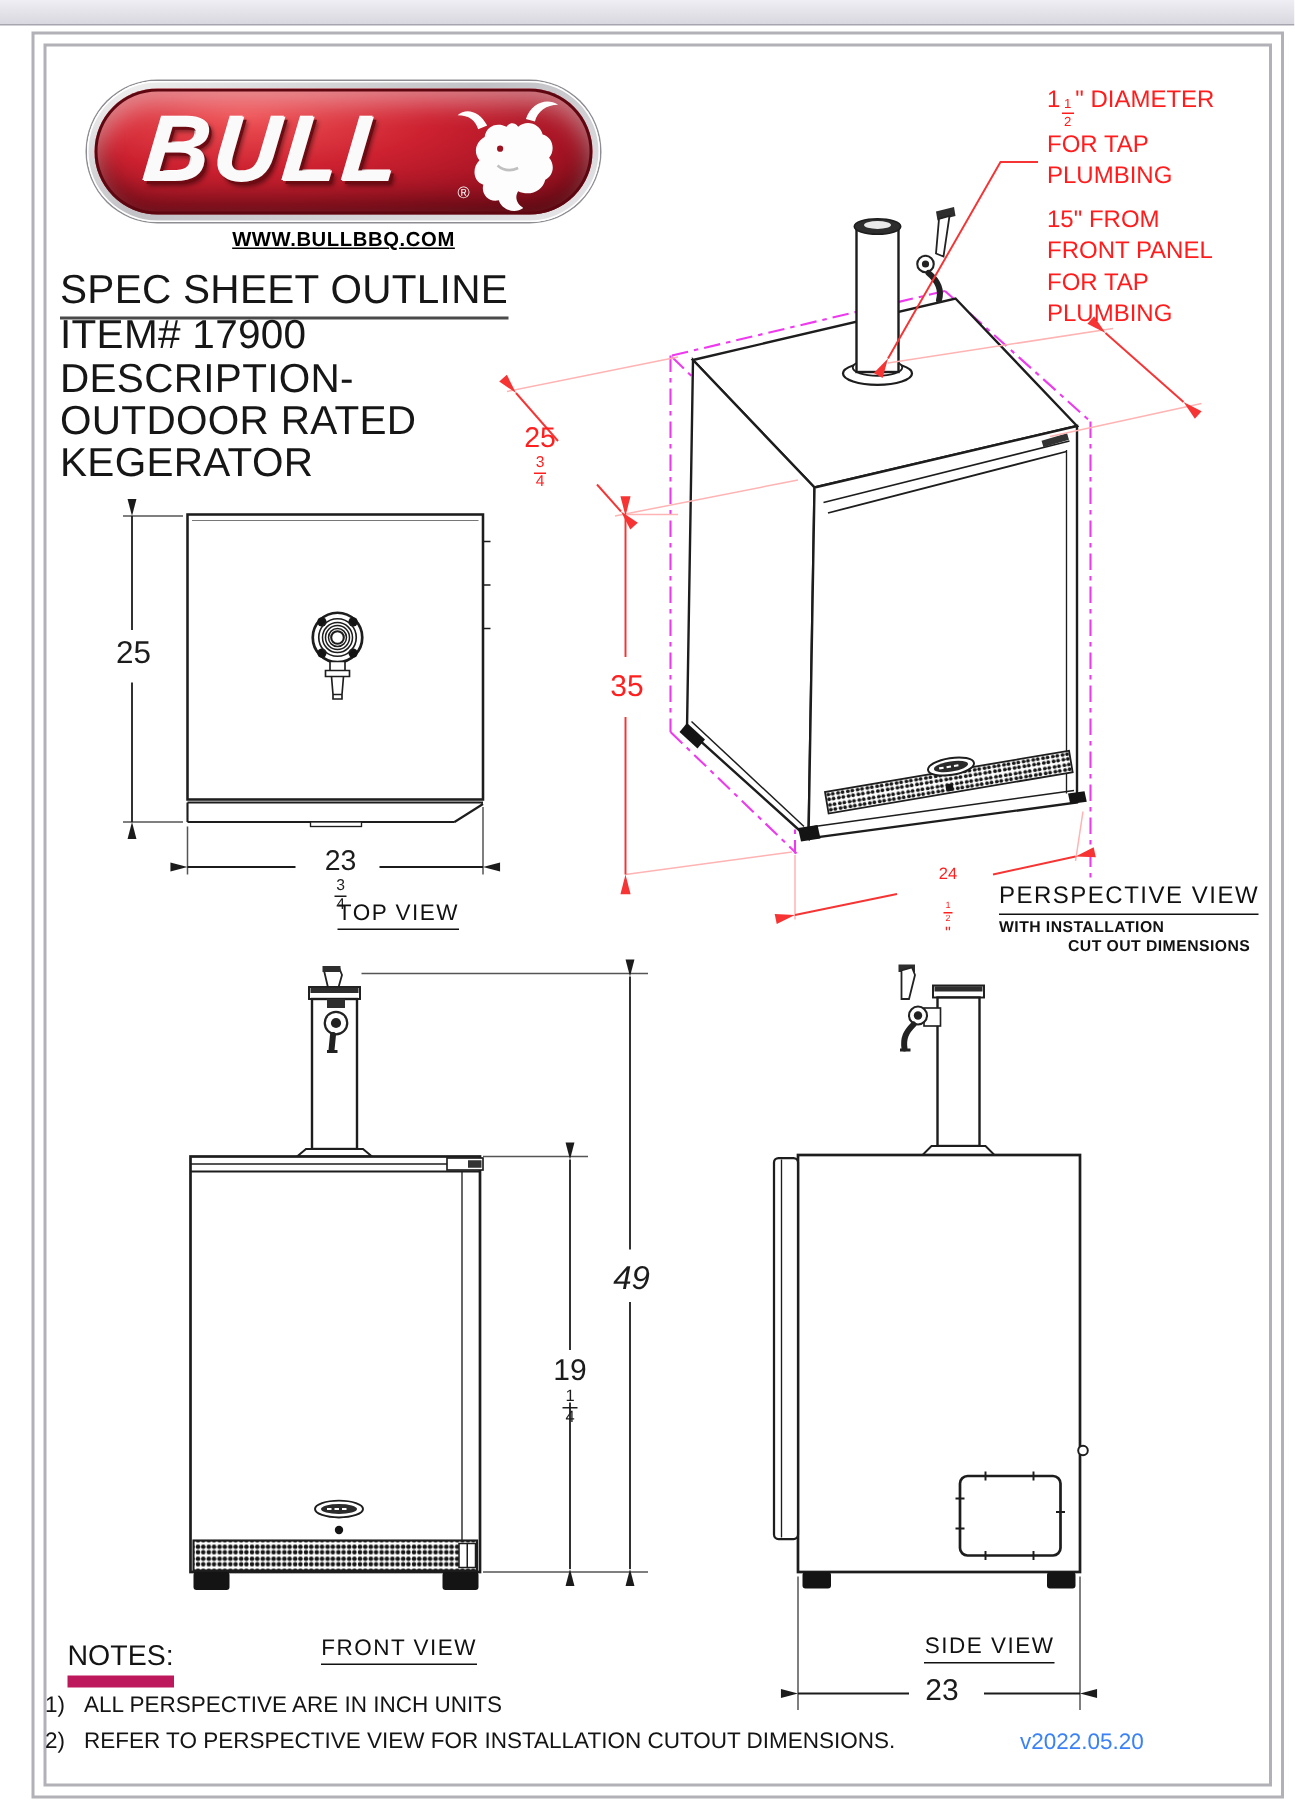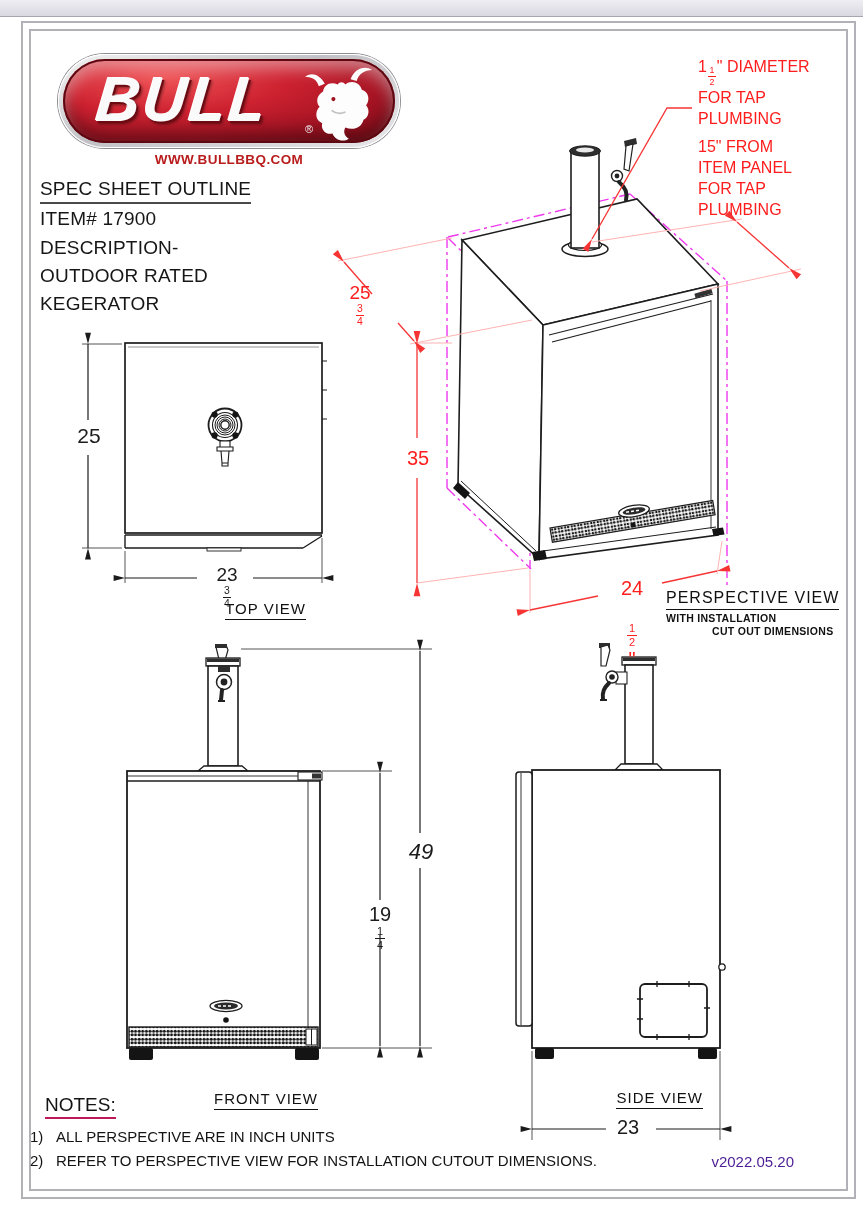--- a/index.html
+++ b/index.html
@@ -24,44 +24,44 @@
     background:radial-gradient(ellipse at 30% 22%, #ef5356 0%, #cd2130 38%, #a31323 70%, #7c0c18 100%);
     box-shadow:inset 0 0 0 2px #5f0711, inset 0 10px 16px rgba(255,255,255,.45), inset 0 -10px 18px rgba(0,0,0,.38);
     overflow:hidden;}
   #logo-text{position:absolute;left:34px;top:6px;font-size:60px;font-style:italic;font-weight:900;
     letter-spacing:3px;color:#fafafa;transform:skewX(-6deg) scaleY(1.04);
     text-shadow:2px 2px 0 #6d0a12,3px 3px 3px rgba(0,0,0,.45),-1px -1px 0 #ffffff;}
   #logo-reg{position:absolute;left:242px;top:64px;font-size:11px;color:#f4f4f4;font-style:normal;}
   #logo-bull{position:absolute;right:10px;top:4px;}
 
   #website{left:58px;top:152px;width:342px;text-align:center;font-size:13.5px;font-weight:bold;
-    letter-spacing:.4px;color:#b91c1c;}
-
-  .h-line{left:40px;color:#161616;font-size:19px;letter-spacing:.2px;white-space:nowrap;}
+    letter-spacing:.4px;color:#000000;text-decoration:underline;}
+
+  .h-line{left:40px;color:#161616;font-size:27px;letter-spacing:.2px;white-space:nowrap;}
   #sheet-title span{display:inline-block;border-bottom:2px solid #4a4a4a;padding-bottom:2px;}
 
   .red-note{left:698px;width:150px;color:#ff1c1c;font-size:16px;line-height:21px;white-space:nowrap;}
 
   .dim{display:flex;align-items:center;justify-content:center;color:#1c1c1c;white-space:nowrap;flex-direction:column;}
   .dim.red{color:#ff1f1f;}
   .frac{display:inline-flex;flex-direction:column;align-items:center;line-height:1;
     font-size:0.55em;vertical-align:-0.12em;margin:0 1px;}
   .frac i{font-style:normal;}
   .frac i:first-child{border-bottom:1.5px solid currentColor;padding:0 1.5px 1px;}
   .frac i:last-child{padding-top:1px;}
 
   .viewlbl{text-align:right;font-size:15px;letter-spacing:1px;color:#111;white-space:nowrap;}
   .viewlbl span{display:inline-block;border-bottom:1.5px solid #111;padding-bottom:2px;}
   .persp-sub{color:#111;font-size:10.5px;font-weight:bold;letter-spacing:.3px;white-space:nowrap;text-align:center;}
 
   #notes-heading{left:45px;top:1094px;font-size:19px;color:#141414;}
-  #notes-heading span{display:inline-block;border-bottom:2px solid #be185d;padding-bottom:1px;}
+  #notes-heading span{display:inline-block;border-bottom:8px solid #be185d;padding-bottom:1px;}
   .note-item{left:30px;display:flex;font-size:15px;color:#141414;white-space:nowrap;}
   .note-item .n{width:26px;}
-  #version{left:660px;top:1153px;width:134px;text-align:right;font-size:15px;color:#4c1d95;}
+  #version{left:680px;top:1153px;width:134px;font-size:15px;color:#3b82f6;}
 </style>
 </head>
 <body>
 
 <div id="stage">
 
   <div id="topbar" class="abs"></div>
   <div id="frame-outer" class="abs frame"></div>
   <div id="frame-inner" class="abs frame"></div>
 
@@ -301,34 +301,34 @@
   <div class="abs red-note" style="top:56px;">
     <div><span>1</span><span class="frac">
           <i>1</i>
           <i>2</i>
         </span><span>" DIAMETER</span></div>
     <div>FOR TAP</div>
     <div>PLUMBING</div>
   </div>
   <div class="abs red-note" style="top:136px;">
     <div>15" FROM</div>
-    <div>ITEM PANEL</div>
+    <div>FRONT PANEL</div>
     <div>FOR TAP</div>
     <div>PLUMBING</div>
   </div>
 
   <div class="abs dim red" style="left:334px;top:282px;width:52px;font-size:19px;">
     <span>25</span>
       <span class="frac">
         <i>3</i>
         <i>4</i>
       </span>
   </div>
   <div class="abs dim red" style="left:398px;top:447px;width:40px;font-size:20px;">35</div>
-  <div class="abs dim red" style="left:598px;top:577px;width:68px;font-size:20px;">
+  <div class="abs dim red" style="left:598px;top:577px;width:68px;font-size:11px;">
     <span>24</span>&nbsp;<span class="frac">
         <i>1</i>
         <i>2</i>
       </span><span>"</span>
   </div>
 
   <div class="abs dim" style="left:70px;top:424px;width:38px;font-size:21px;">25</div>
   <div class="abs dim" style="left:199px;top:564px;width:56px;font-size:19px;">
     <span>23</span>
       <span class="frac">

